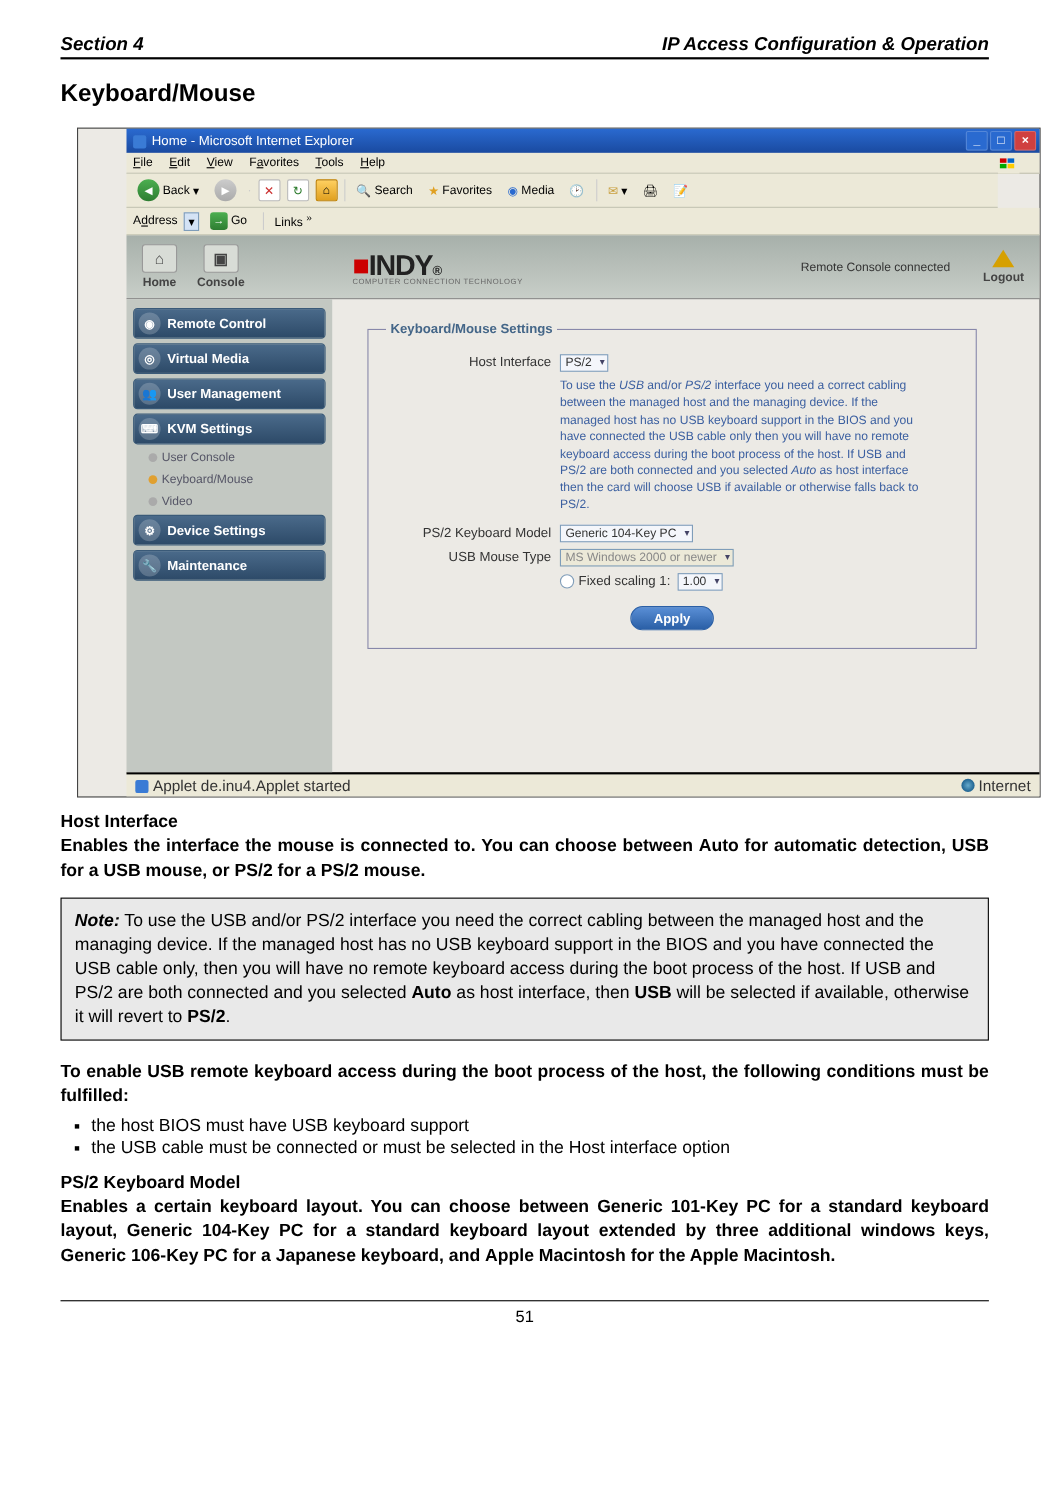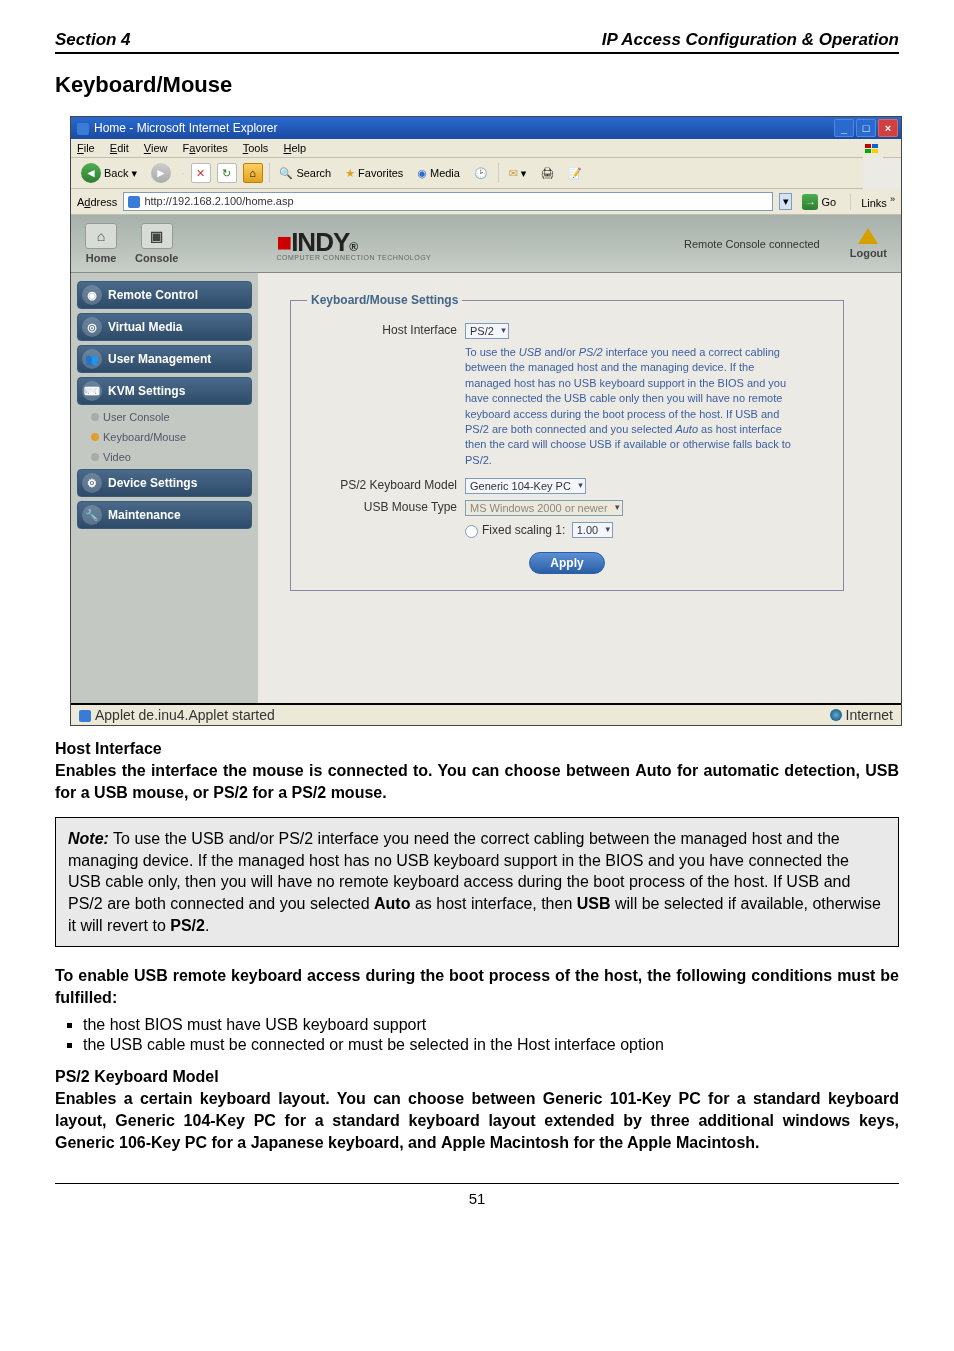--- a/index.html
+++ b/index.html
@@ -32,20 +32,21 @@
   }
 
   
   .browser {
     border: 1px solid #444;
     background: #eceae5;
     width: 830px;
     margin: 0 0 10px 15px;
     font-family: Tahoma, Arial, sans-serif;
     font-size: 11px;
+    padding-left: 44px;
   }
   .titlebar {
     background: linear-gradient(#2a6ad0, #1a4aa0);
     color: #fff;
     display: flex;
     align-items: center;
     justify-content: space-between;
     padding: 2px 3px 2px 6px;
     font-size: 12px;
   }
@@ -452,21 +453,20 @@
       <span class="tbtn">
           <span>🖨</span>
         </span>
       <span class="tbtn">
           <span>📝</span>
         </span>
     </div>
 
     <div class="addressbar">
       <span>A<u>d</u>dress</span>
-      <span class="addr-input"><span style="display:inline-block;width:12px;height:12px;background:#3a7bd5;border-radius:2px;margin-right:4px;vertical-align:middle;"></span><span>http://192.168.2.100/home.asp</span></span>
       <span style="border:1px solid #7f9db9;background:#d4e3f5;padding:1px 3px;">▾</span>
       <span class="go-btn">
           <span class="go-sq">→</span> 
           <span>Go</span>
         </span>
       <span style="width:1px;height:16px;background:#ccc;margin:0 4px;"></span>
       <span><span>Links</span> <sup>»</sup></span>
     </div>
 
     <div class="app-header">

